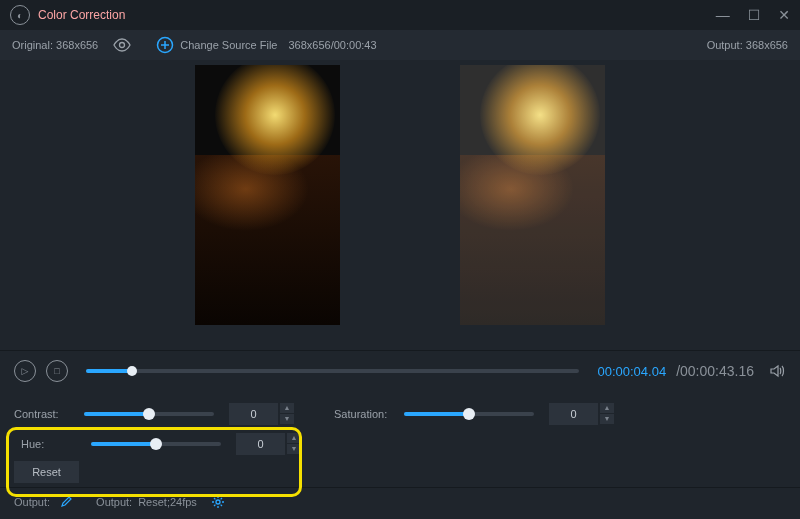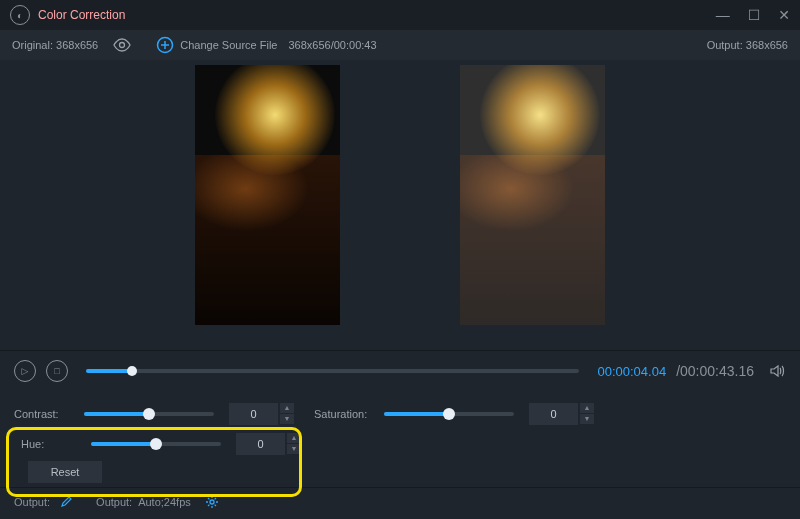--- a/index.html
+++ b/index.html
@@ -30,21 +30,21 @@
 .controls{padding:8px 14px 4px 14px;background:#1f252c;position:relative}
 .crow{display:flex;align-items:center;height:30px}
 .ccol{display:flex;align-items:center;width:300px}
 .clabel{width:70px;color:#9aa1a9;font-size:11px}
 .cslider{width:130px;height:4px;background:#3a424c;border-radius:2px;position:relative;margin-right:15px}
 .cs-fill{position:absolute;left:0;top:0;bottom:0;background:#2aa7ff;border-radius:2px}
 .cs-thumb{position:absolute;top:50%;width:12px;height:12px;border-radius:50%;background:#e8eef4;transform:translate(-50%,-50%)}
 .cval{width:45px;height:20px;background:#2c333c;border:none;color:#c8ced5;font-size:11px;text-align:center;outline:none}
 .stepper{display:flex;flex-direction:column;margin-left:2px}
 .stepper span{width:14px;height:10px;background:#2c333c;color:#7a828c;font-size:7px;text-align:center;line-height:10px;cursor:pointer;margin-bottom:1px}
-.reset-btn{width:74px;height:22px;background:#2c333c;color:#b8bec5;font-size:11px;display:flex;align-items:center;justify-content:center;margin-left:14px;margin-top:2px;cursor:pointer}
+.reset-btn{width:65px;height:22px;background:#2c333c;color:#b8bec5;font-size:11px;display:flex;align-items:center;justify-content:center;margin-top:2px;cursor:pointer}
 .highlight{position:absolute;border:3px solid #f5e000;border-radius:10px;left:6px;top:36px;width:290px;height:64px;pointer-events:none}
 .outbar{height:28px;display:flex;align-items:center;padding:0 14px;font-size:11px;color:#8a9199;border-top:1px solid #151a1f;gap:6px}
 .pencil{color:#2aa7ff;margin-left:4px}
 .gear{color:#2aa7ff;margin-left:8px}
 .outbar .out2{margin-left:18px}
 .bottombar{height:40px;display:flex;align-items:center;padding:0 14px;font-size:11px;color:#8a9199;background:#1f252c;gap:8px}
 svg{display:block}
 </style>
 </head>
 <body>
@@ -118,21 +118,21 @@
       <div class="cslider">
           <div class="cs-fill" style="width:50%"></div>
           <div class="cs-thumb" style="left:50%"></div>
         </div>
       <input class="cval" value="0" style="">
       <div class="stepper">
           <span>▲</span>
           <span>▼</span>
         </div>
     </div>
-    <div class="ccol" style="">
+    <div class="ccol" style="margin-left:20px">
       <span class="clabel">Saturation:</span>
       <div class="cslider">
           <div class="cs-fill" style="width:50%"></div>
           <div class="cs-thumb" style="left:50%"></div>
         </div>
       <input class="cval" value="0" style="">
       <div class="stepper">
           <span>▲</span>
           <span>▼</span>
         </div>
@@ -158,21 +158,21 @@
 </div>
 
 <div class="outbar">
   <span>Output:</span>
   <span class="pencil">
     <svg width="12" height="12" viewBox="0 0 12 12">
         <path d="M2 10l1-3 6-6 2 2-6 6-3 1z" fill="none" stroke="#2aa7ff" stroke-width="1.2"></path>
       </svg>
   </span>
   <span class="out2">Output:</span>
-  <span>Auto;24fps</span>
+  <span>Reset;24fps</span>
   <span class="gear">
     <svg width="14" height="14" viewBox="0 0 14 14">
         <circle cx="7" cy="7" r="2" fill="none" stroke="#2aa7ff" stroke-width="1.3"></circle>
         <path d="M7 1v2M7 11v2M1 7h2M11 7h2M3 3l1.4 1.4M9.6 9.6L11 11M11 3L9.6 4.4M4.4 9.6L3 11" stroke="#2aa7ff" stroke-width="1.3"></path>
       </svg>
   </span>
 </div>
 
 <div class="bottombar">
   

